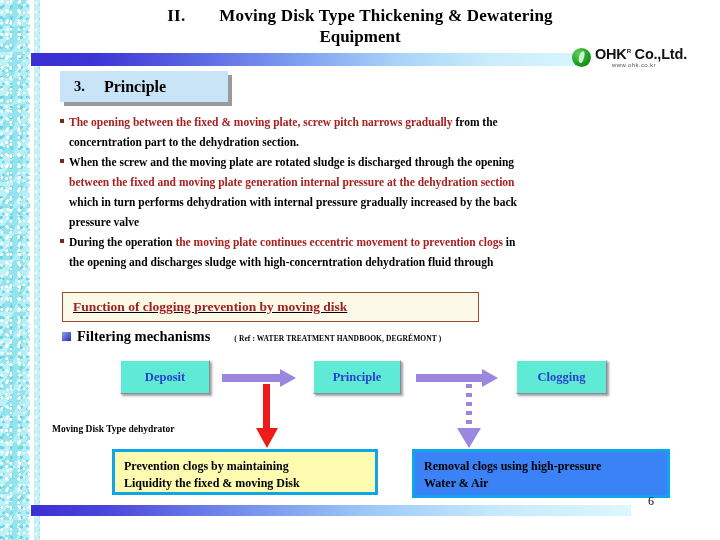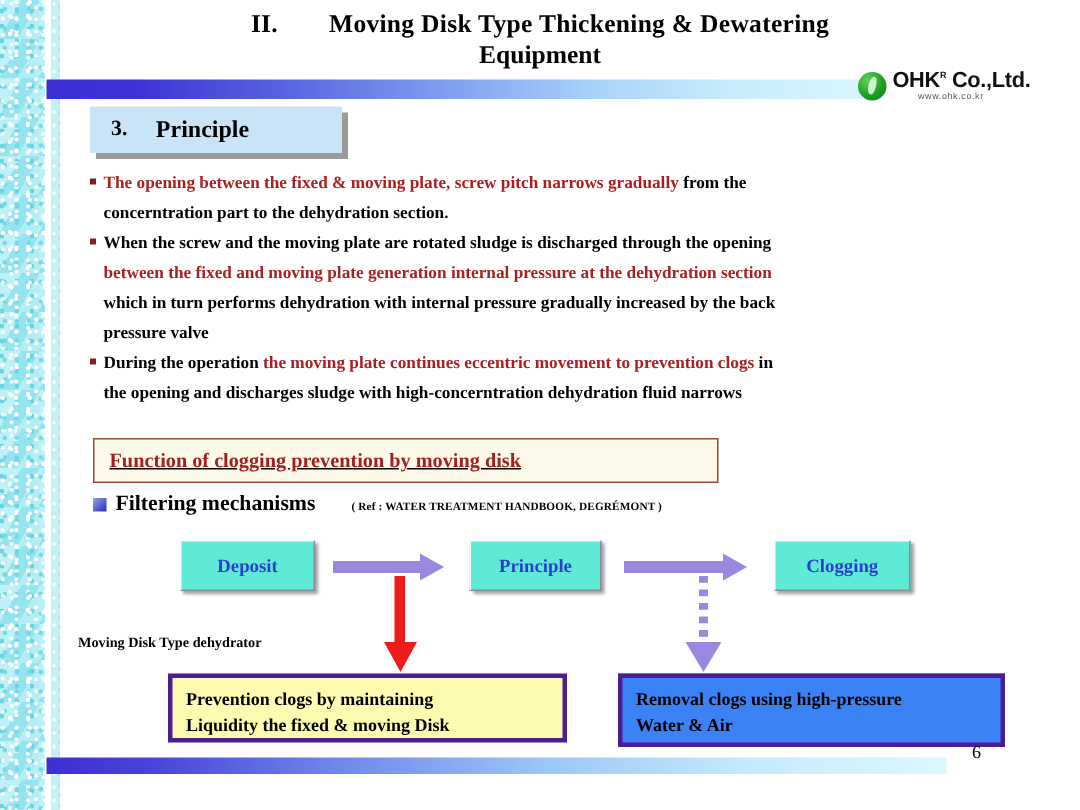--- a/index.html
+++ b/index.html
@@ -145,21 +145,21 @@
   #varrow-dot .vhead{
     position:absolute;left:0;top:44px;width:0;height:0;
     border-left:12px solid transparent;border-right:12px solid transparent;
     border-top:20px solid #9b86e0;
   }
 
   
   .dehy-label{position:absolute;left:52px;top:424px;font-size:9.5px;font-weight:bold;color:#000;}
 
   
-  .rbox{position:absolute;border:3px solid #4c1d95;display:block;padding:6px 9px;box-sizing:border-box;}
+  .rbox{position:absolute;border:3px solid #0ea5e9;display:block;padding:6px 9px;box-sizing:border-box;}
   #rbox-left{left:112px;top:449px;width:266px;height:46px;background:#fdfbb0;}
   #rbox-right{left:412px;top:449px;width:258px;height:49px;background:#3b82f6;}
   .rbox div{font-size:12px;font-weight:bold;color:#000;line-height:17px;}
 
   .pagenum{position:absolute;left:648px;top:494px;font-size:12px;color:#000;font-weight:normal;}
 </style>
 </head>
 <body>
 
 <div class="slide">
@@ -201,21 +201,21 @@
       <span class="btext">When the screw and the moving plate are rotated sludge is discharged through the opening</span>
     </div>
     <div class="cont red">between the fixed and moving plate generation internal pressure at the dehydration section</div>
     <div class="cont">which in turn performs dehydration with internal pressure gradually increased by the back</div>
     <div class="cont">pressure valve</div>
 
     <div class="bullet-row">
       <span class="sq"></span>
       <span class="btext"><span>During the operation </span><span class="red">the moving plate continues eccentric movement to prevention clogs</span><span> in</span></span>
     </div>
-    <div class="cont">the opening and discharges sludge with high-concerntration dehydration fluid narrows</div>
+    <div class="cont">the opening and discharges sludge with high-concerntration dehydration fluid through</div>
   </div>
 
   <div class="fn-banner">
     <span>Function of clogging prevention by moving disk</span>
   </div>
 
   <div class="fm-row">
     <span class="fm-sq"></span>
     <span class="fm-title">Filtering mechanisms</span>
     <span class="fm-ref">( Ref : WATER TREATMENT HANDBOOK,  DEGRÉMONT )</span>

